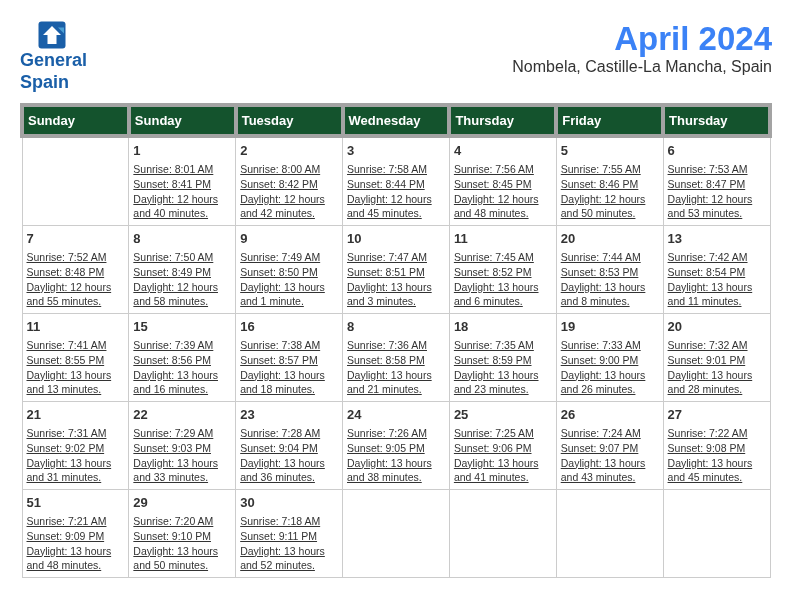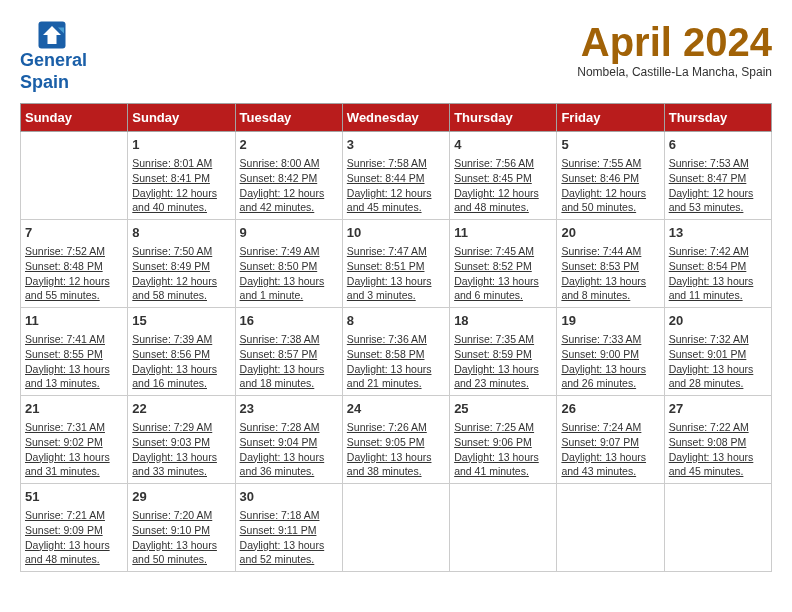--- a/index.html
+++ b/index.html
@@ -32,42 +32,42 @@
     }
     .logo-icon {
       width: 30px;
       height: 30px;
       margin-right: 4px;
     }
     .title-block {
       text-align: right;
     }
     .month-title {
-      font-size: 40px;
-      font-weight: bold;
-      color: #a16207;
+      font-size: 33px;
+      font-weight: bold;
+      color: #3b82f6;
     }
     .location-title {
-      font-size: 12px;
+      font-size: 16px;
       color: #333;
       font-weight: normal;
     }
     table {
       width: 100%;
       border-collapse: collapse;
       font-size: 11px;
     }
     thead th {
-      background-color: #b91c1c;
+      background-color: #14532d;
       color: #fff;
       padding: 6px 4px;
       text-align: left;
       font-size: 13px;
       font-weight: bold;
-      border: 1px solid #a3a3a3;
+      border: 4px solid #a3a3a3;
     }
     td {
       border: 1px solid #ccc;
       vertical-align: top;
       padding: 4px;
       width: calc(100% / 7);
       min-height: 80px;
       color: #333;
       line-height: 1.4;
     }

